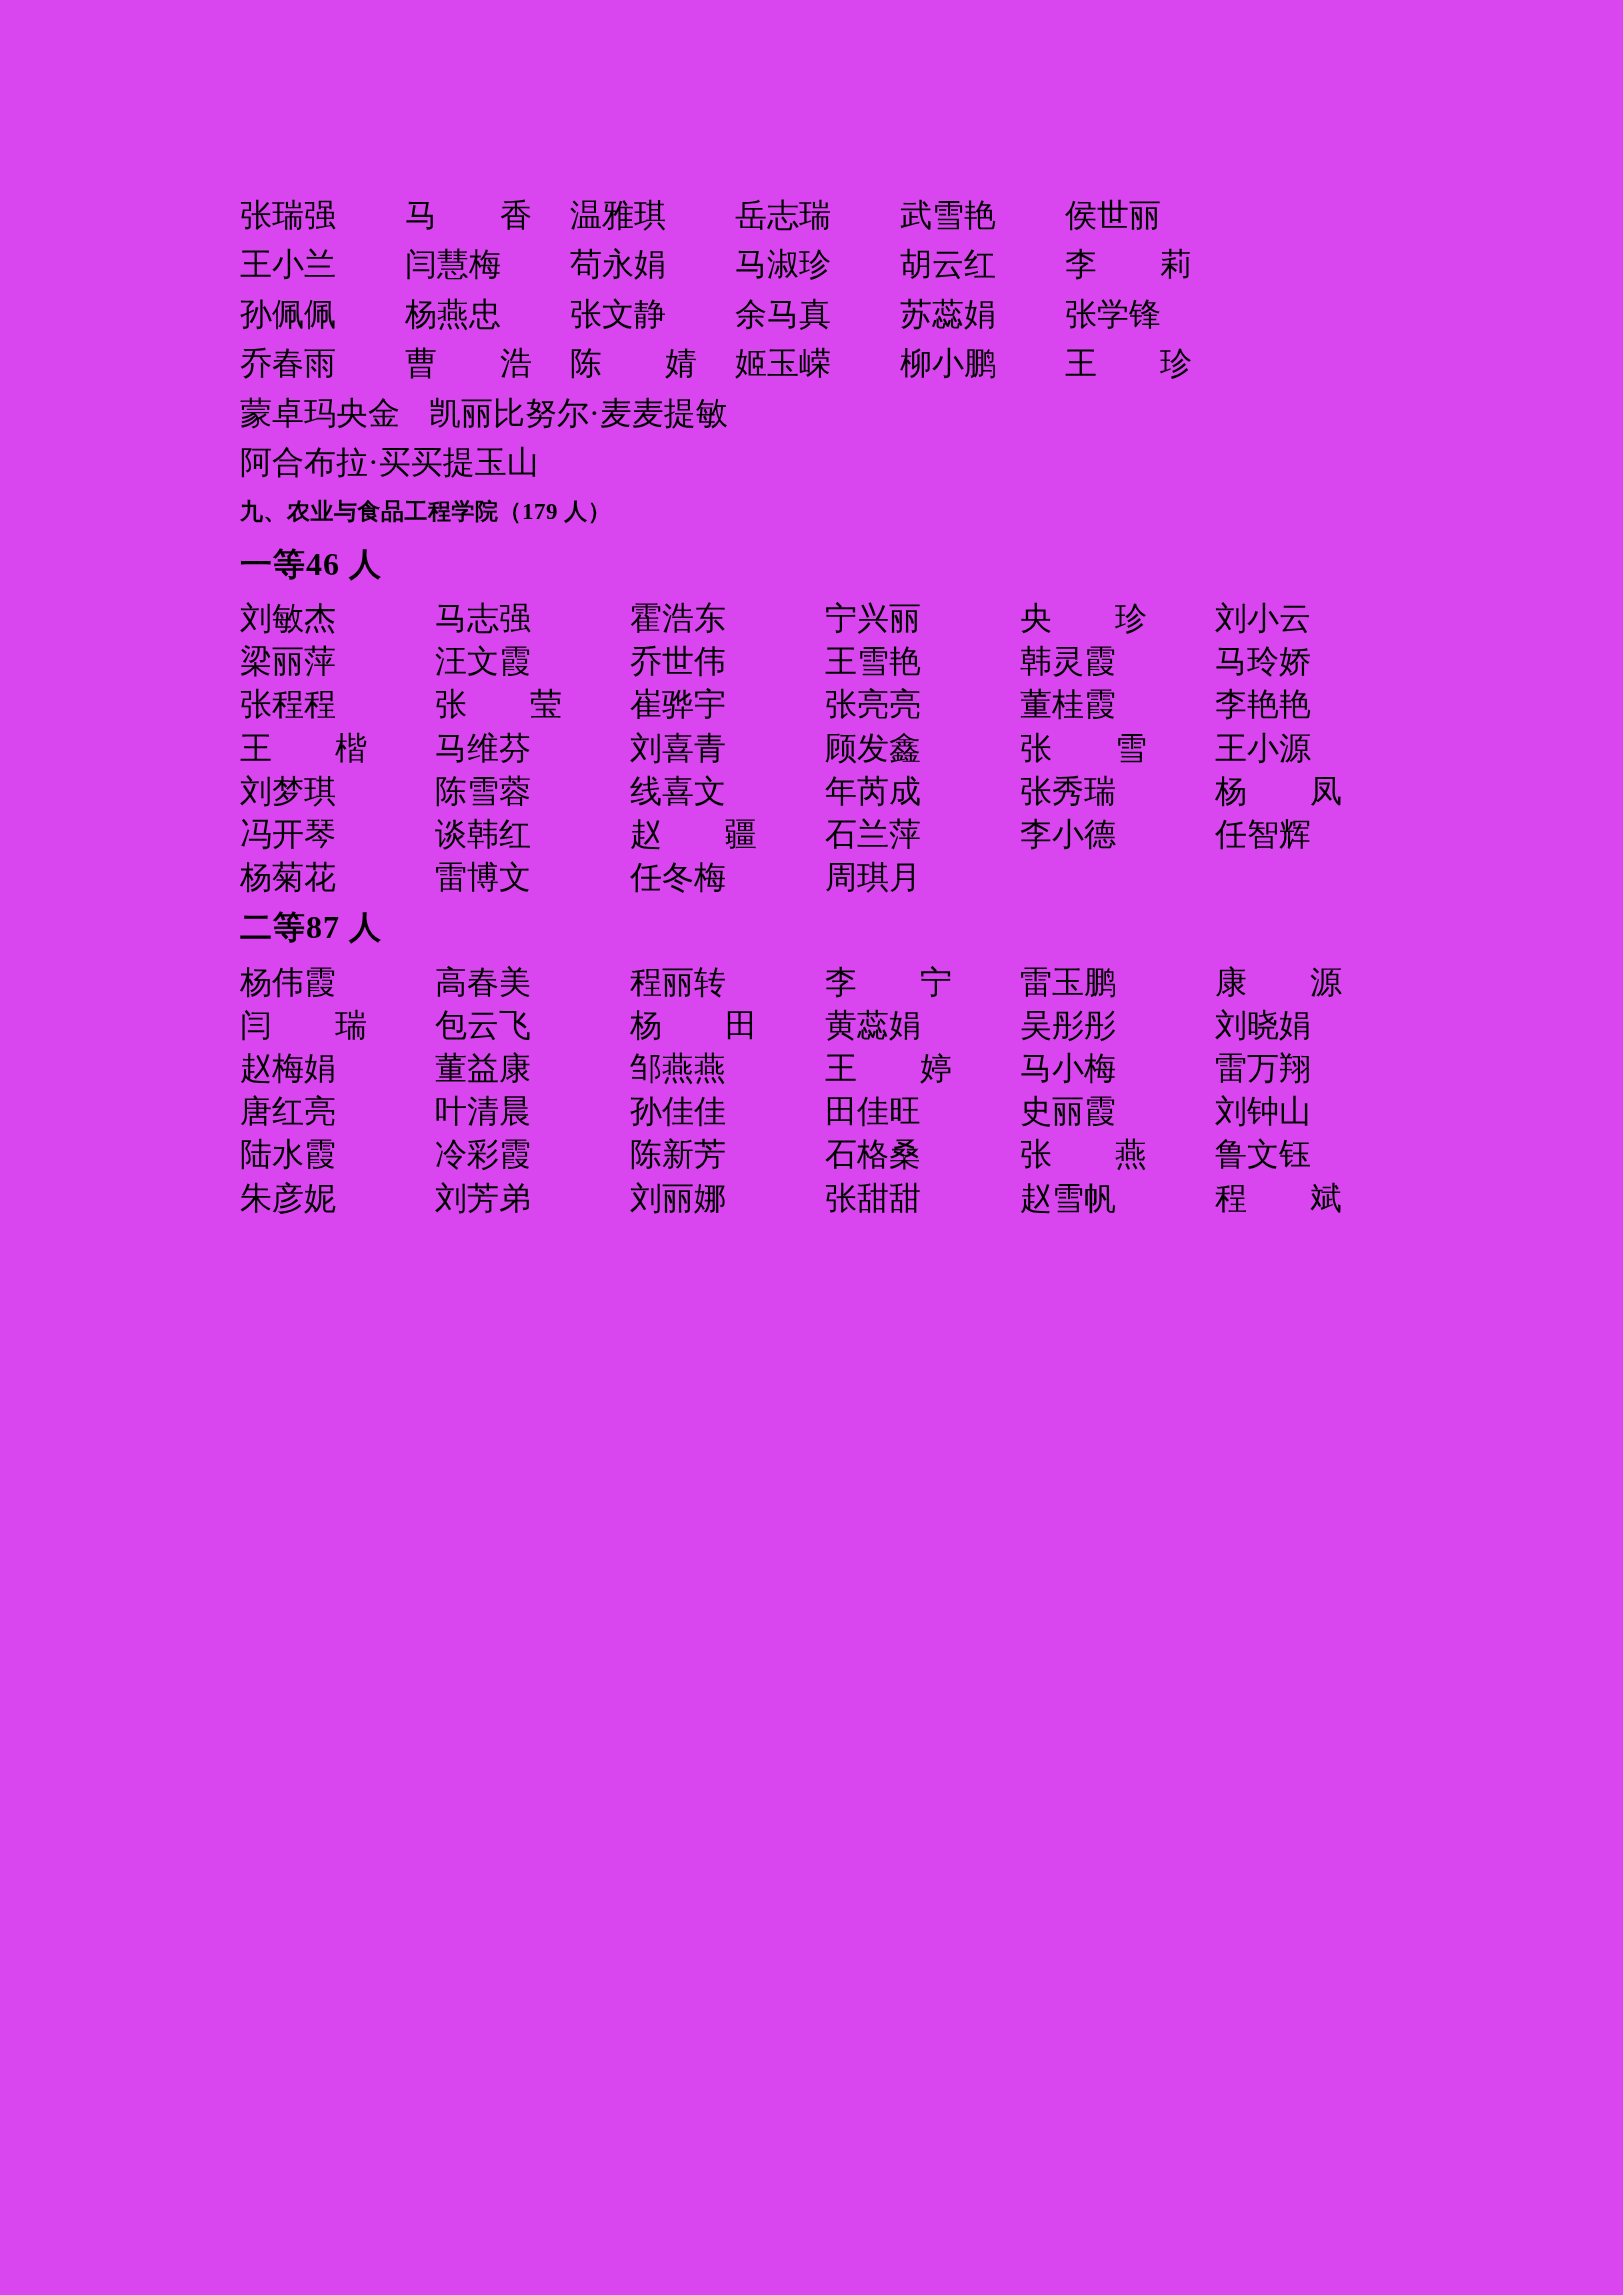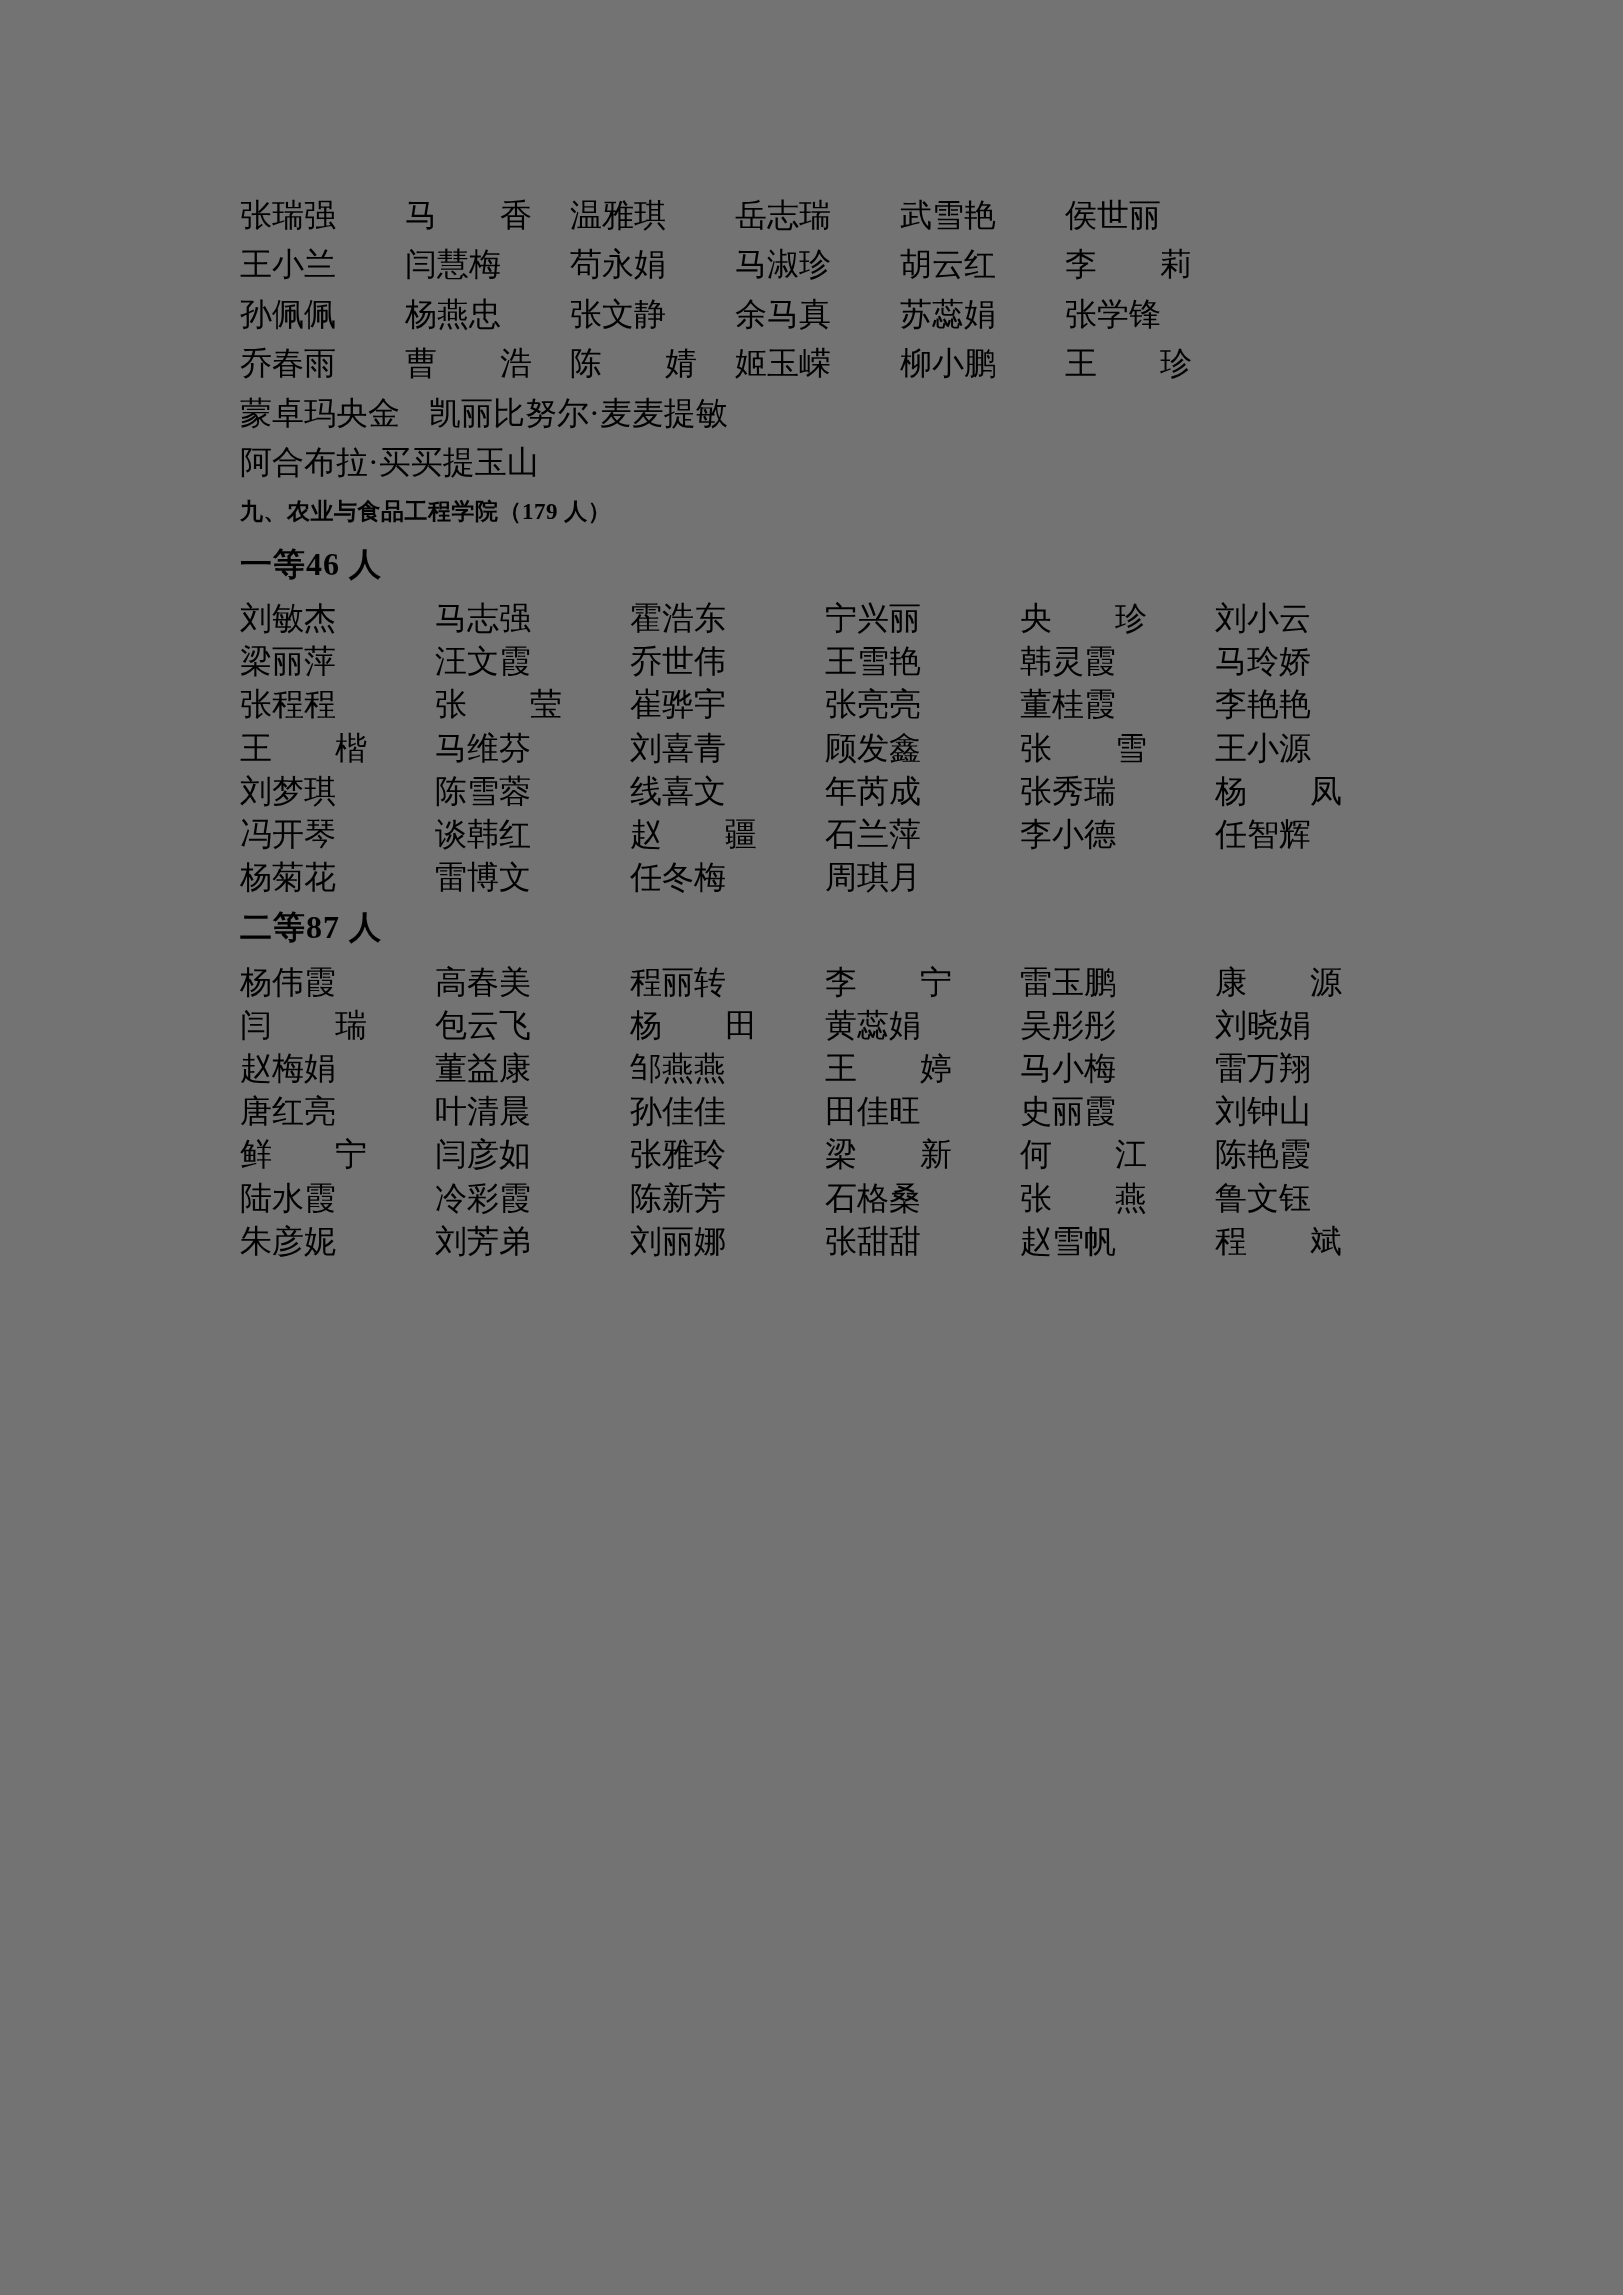--- a/index.html
+++ b/index.html
@@ -7,21 +7,21 @@
     padding: 0;
     background: #ffffff;
   }
   body {
     font-family: "Liberation Serif", "DejaVu Serif", serif;
   }
   .page {
     position: relative;
     width: 1623px;
     height: 2295px;
-    background: #737373;
+    background: #d946ef;
     box-sizing: border-box;
     padding: 199px 120px 0 240px;
   }
   .content {
     width: 1022px;
   }
 
   
   .name-row {
     display: flex;
@@ -222,28 +222,20 @@
       </div>
       <div class="name-row tight-row">
         <div class="name-cell">唐红亮</div>
         <div class="name-cell">叶清晨</div>
         <div class="name-cell">孙佳佳</div>
         <div class="name-cell">田佳旺</div>
         <div class="name-cell">史丽霞</div>
         <div class="name-cell">刘钟山</div>
       </div>
       <div class="name-row tight-row">
-        <div class="name-cell"><span class="n2">鲜宁</span></div>
-        <div class="name-cell">闫彦如</div>
-        <div class="name-cell">张雅玲</div>
-        <div class="name-cell"><span class="n2">梁新</span></div>
-        <div class="name-cell"><span class="n2">何江</span></div>
-        <div class="name-cell">陈艳霞</div>
-      </div>
-      <div class="name-row tight-row">
         <div class="name-cell">陆水霞</div>
         <div class="name-cell">冷彩霞</div>
         <div class="name-cell">陈新芳</div>
         <div class="name-cell">石格桑</div>
         <div class="name-cell"><span class="n2">张燕</span></div>
         <div class="name-cell">鲁文钰</div>
       </div>
       <div class="name-row tight-row">
         <div class="name-cell">朱彦妮</div>
         <div class="name-cell">刘芳弟</div>

